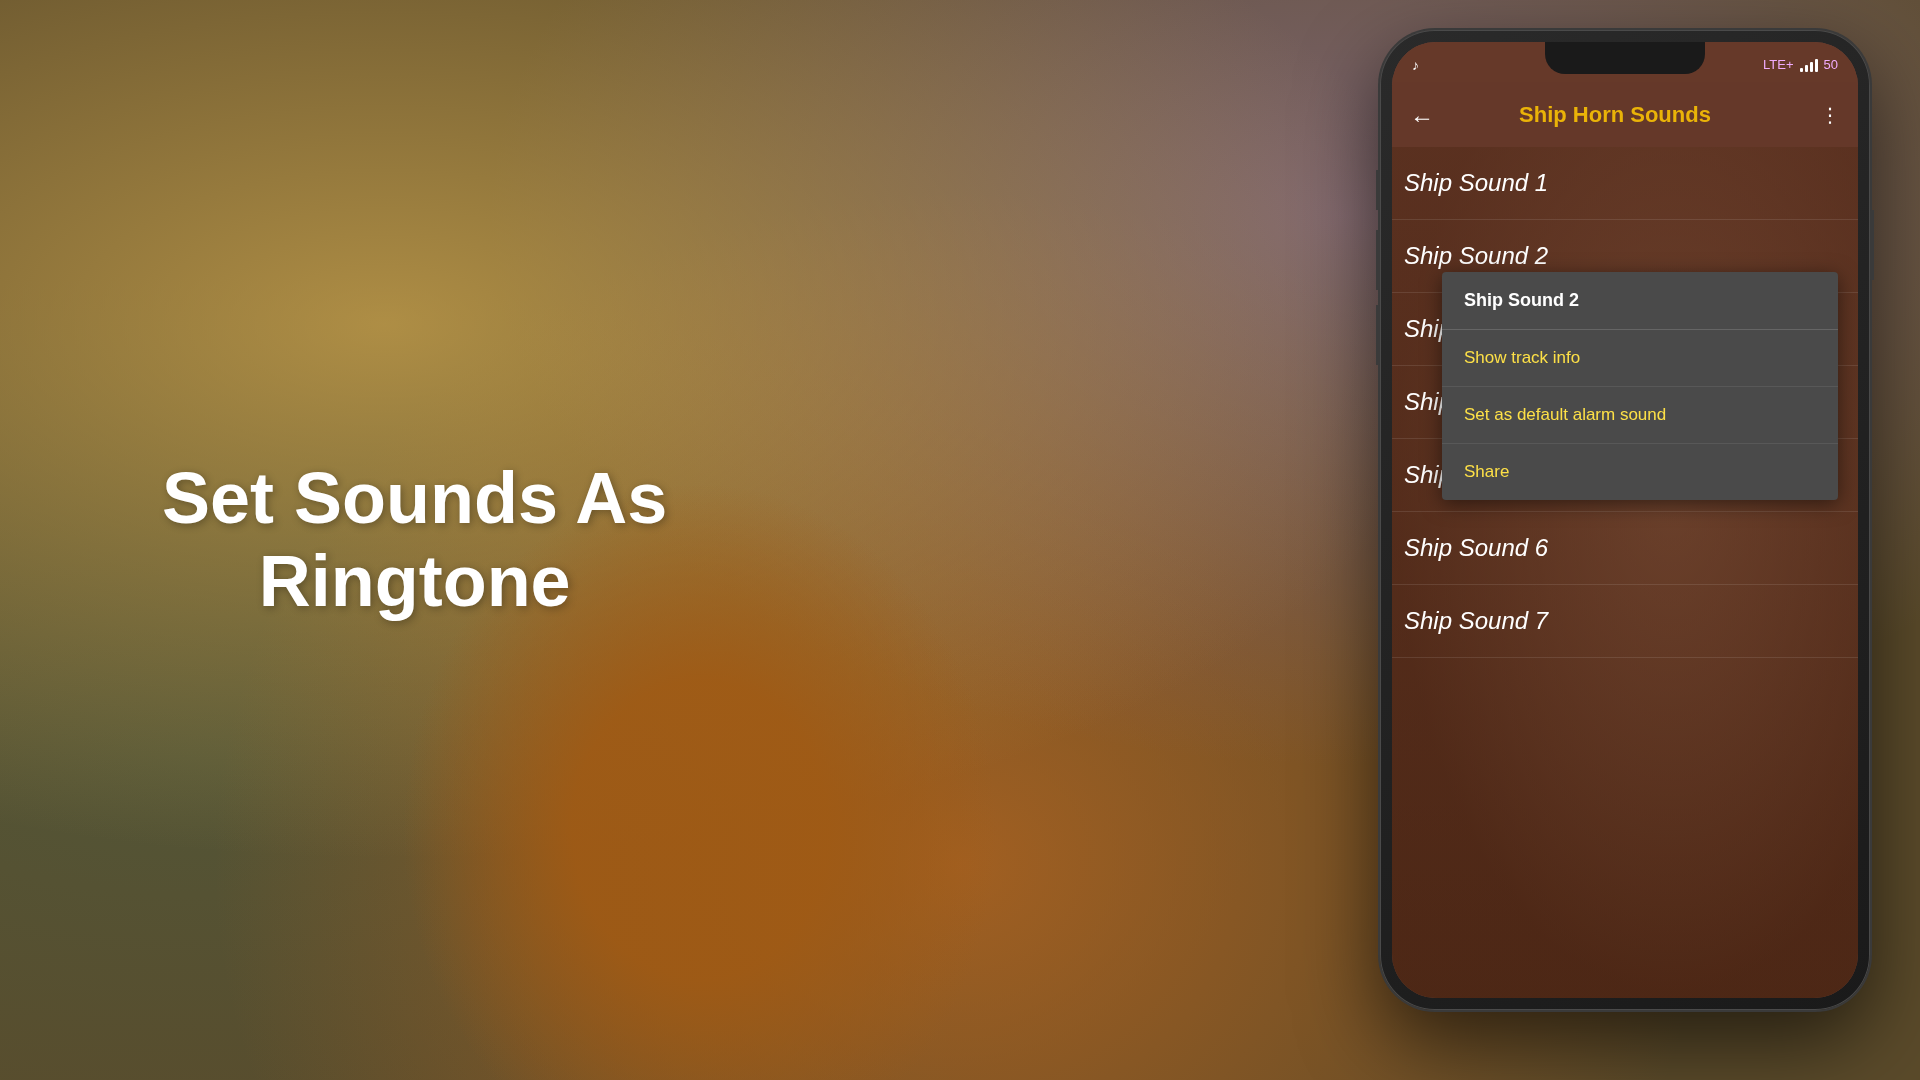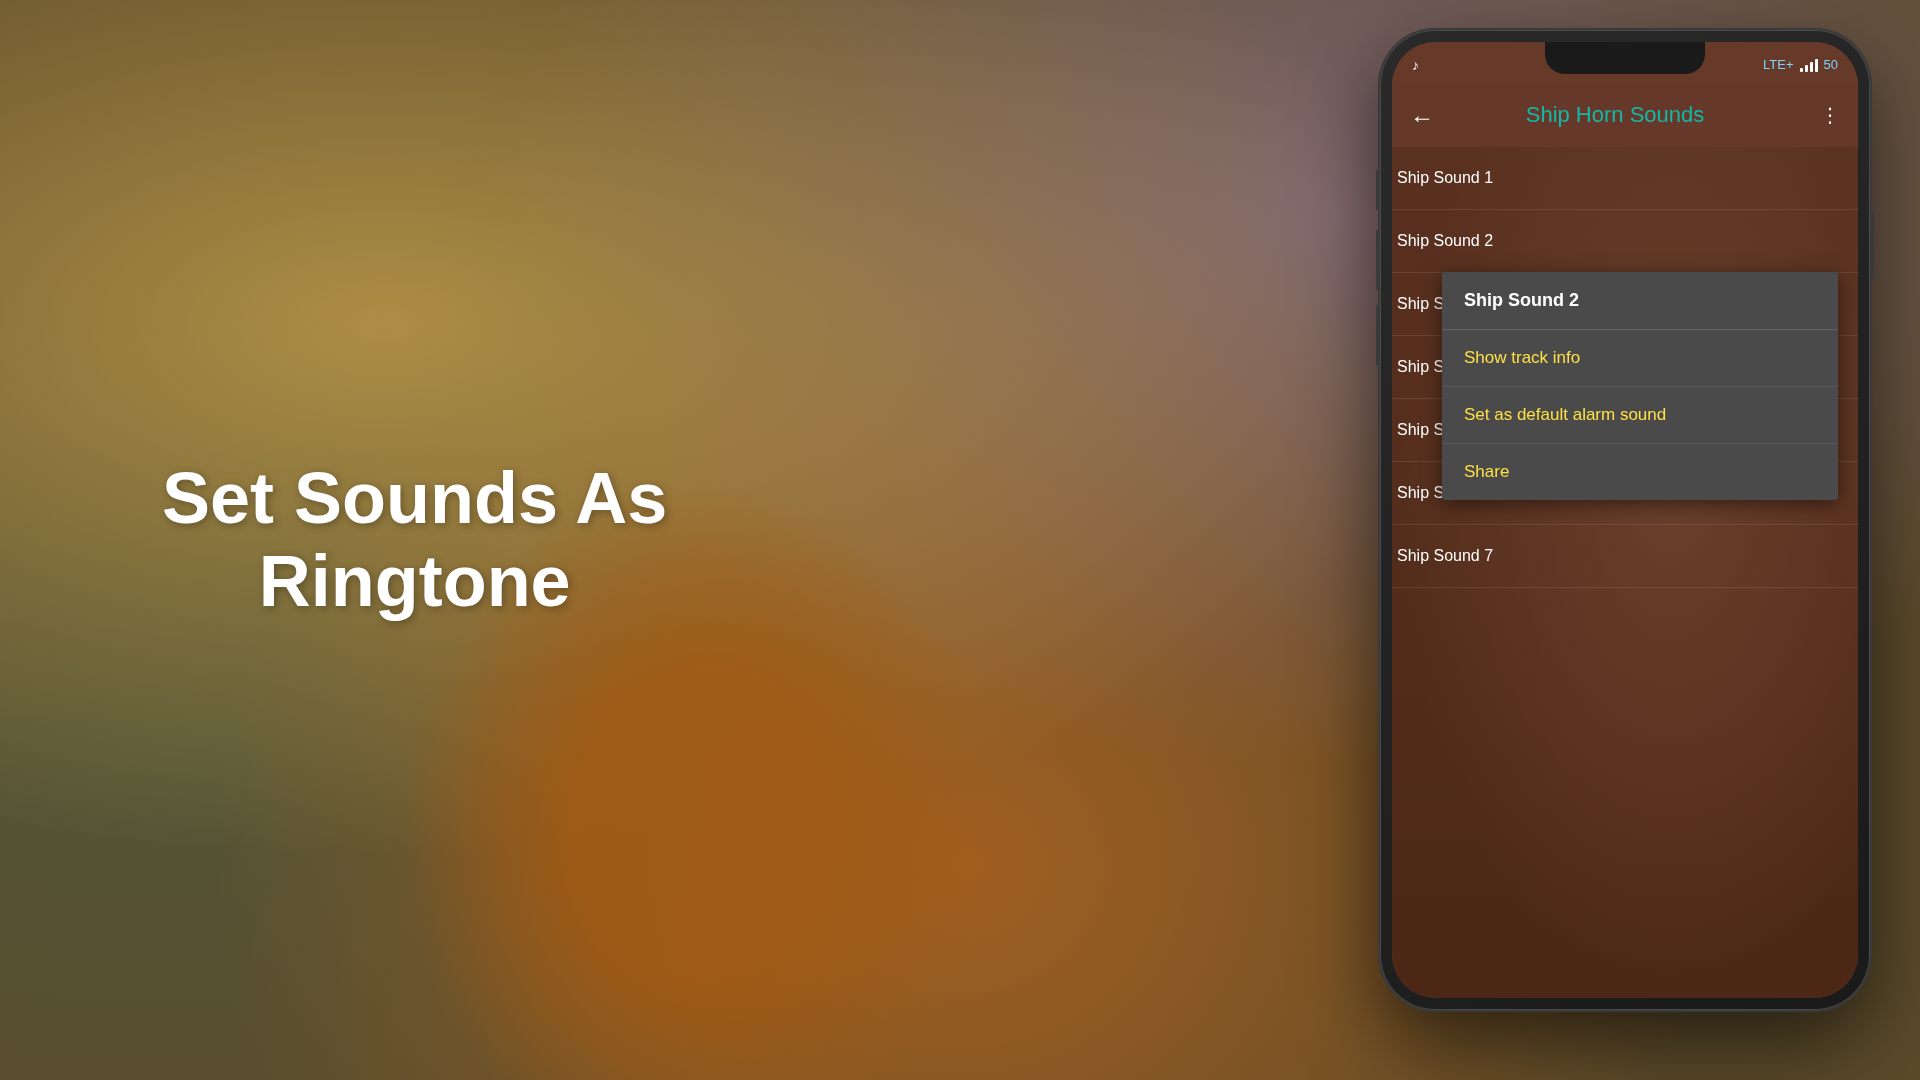--- a/index.html
+++ b/index.html
@@ -113,21 +113,21 @@
     .status-left {
       font-size: 14px;
       color: white;
     }
 
     .status-right {
       display: flex;
       align-items: center;
       gap: 6px;
       font-size: 13px;
-      color: #7dd3fc;
+      color: #f0abfc;
     }
 
     .signal-bars {
       display: flex;
       align-items: flex-end;
       gap: 2px;
       height: 14px;
     }
 
     .signal-bar {
@@ -151,23 +151,23 @@
     }
 
     .back-arrow {
       color: white;
       font-size: 24px;
       margin-right: 16px;
       cursor: pointer;
     }
 
     .app-title {
-      color: #14b8a6;
+      color: #eab308;
       font-size: 22px;
-      font-weight: 400;
+      font-weight: 700;
       flex: 1;
       text-align: center;
       margin-right: 40px;
     }
 
     .header-menu-icon {
       color: white;
       font-size: 20px;
     }
 
@@ -199,26 +199,27 @@
       position: absolute;
       top: 105px;
       left: 0;
       right: 0;
       bottom: 0;
       z-index: 2;
       overflow: hidden;
     }
 
     .sound-item {
-      padding: 22px 5px;
-      color: white;
-      font-size: 16px;
+      padding: 22px 12px;
+      color: white;
+      font-size: 24px;
       border-bottom: 1px solid rgba(255,255,255,0.1);
       cursor: pointer;
       background: transparent;
+      font-style: italic;
     }
 
     
     .context-menu {
       position: absolute;
       top: 230px;
       left: 50px;
       right: 20px;
       background: #4a4a4a;
       border-radius: 4px;

